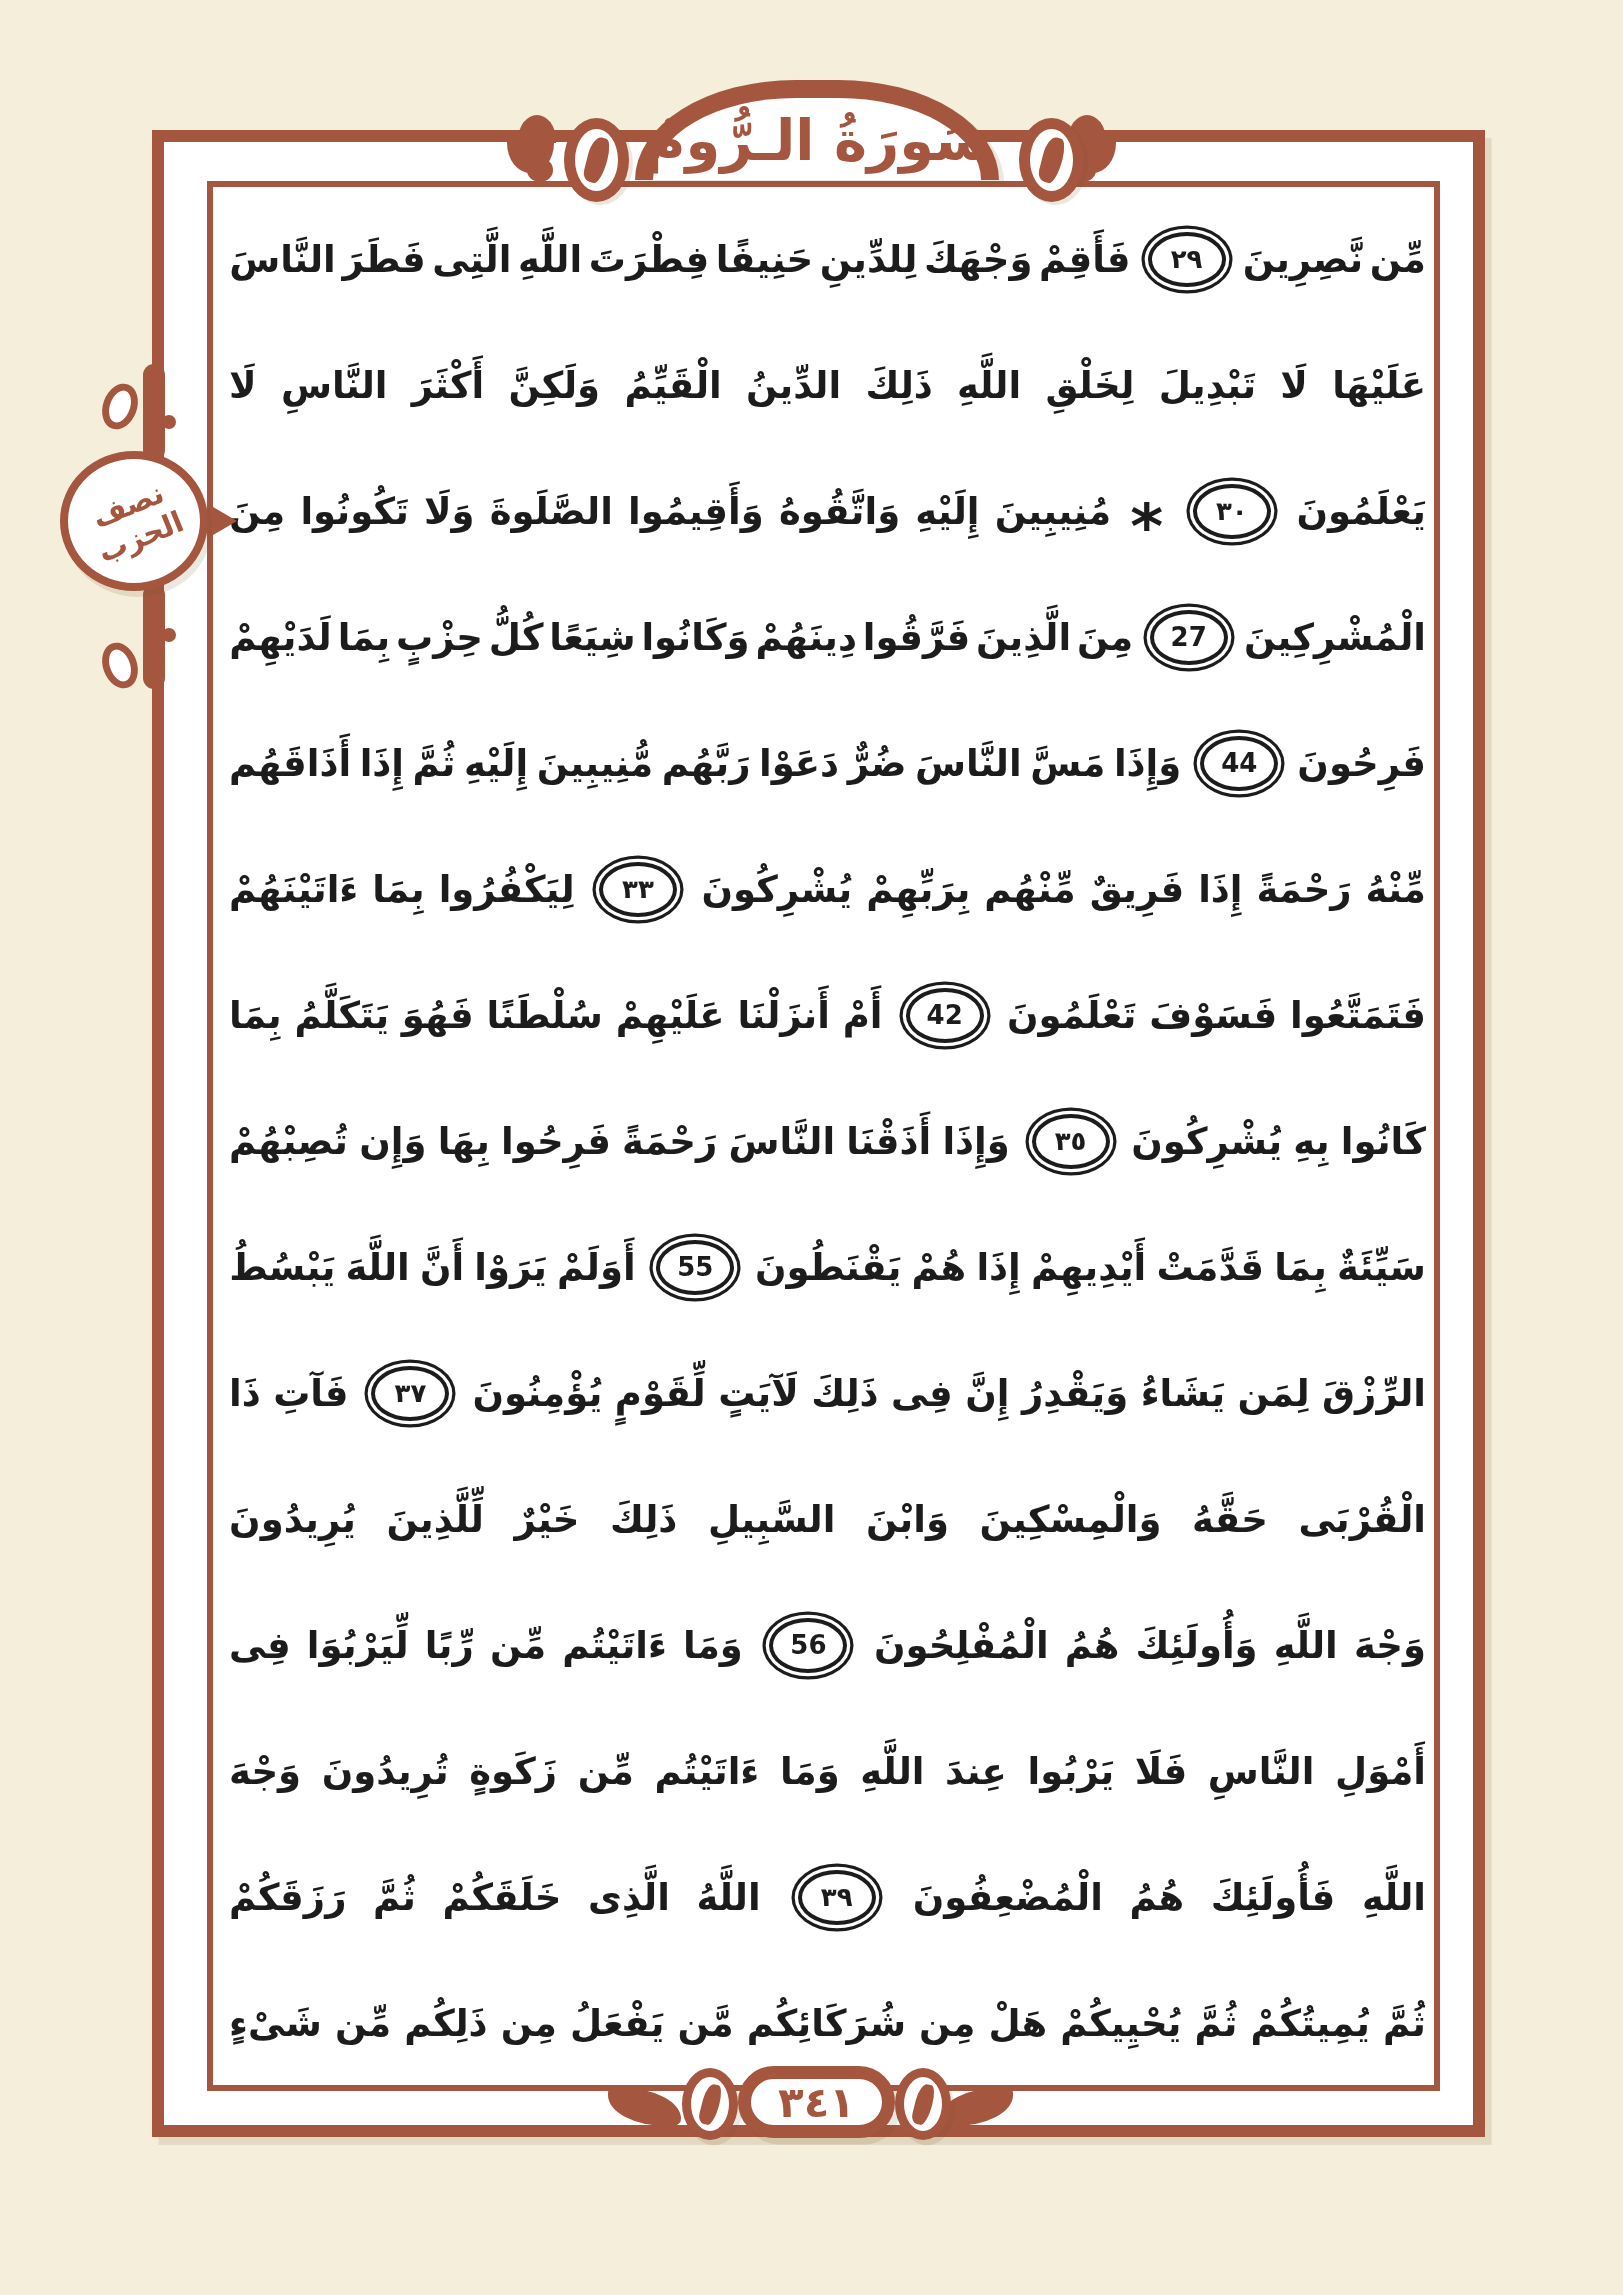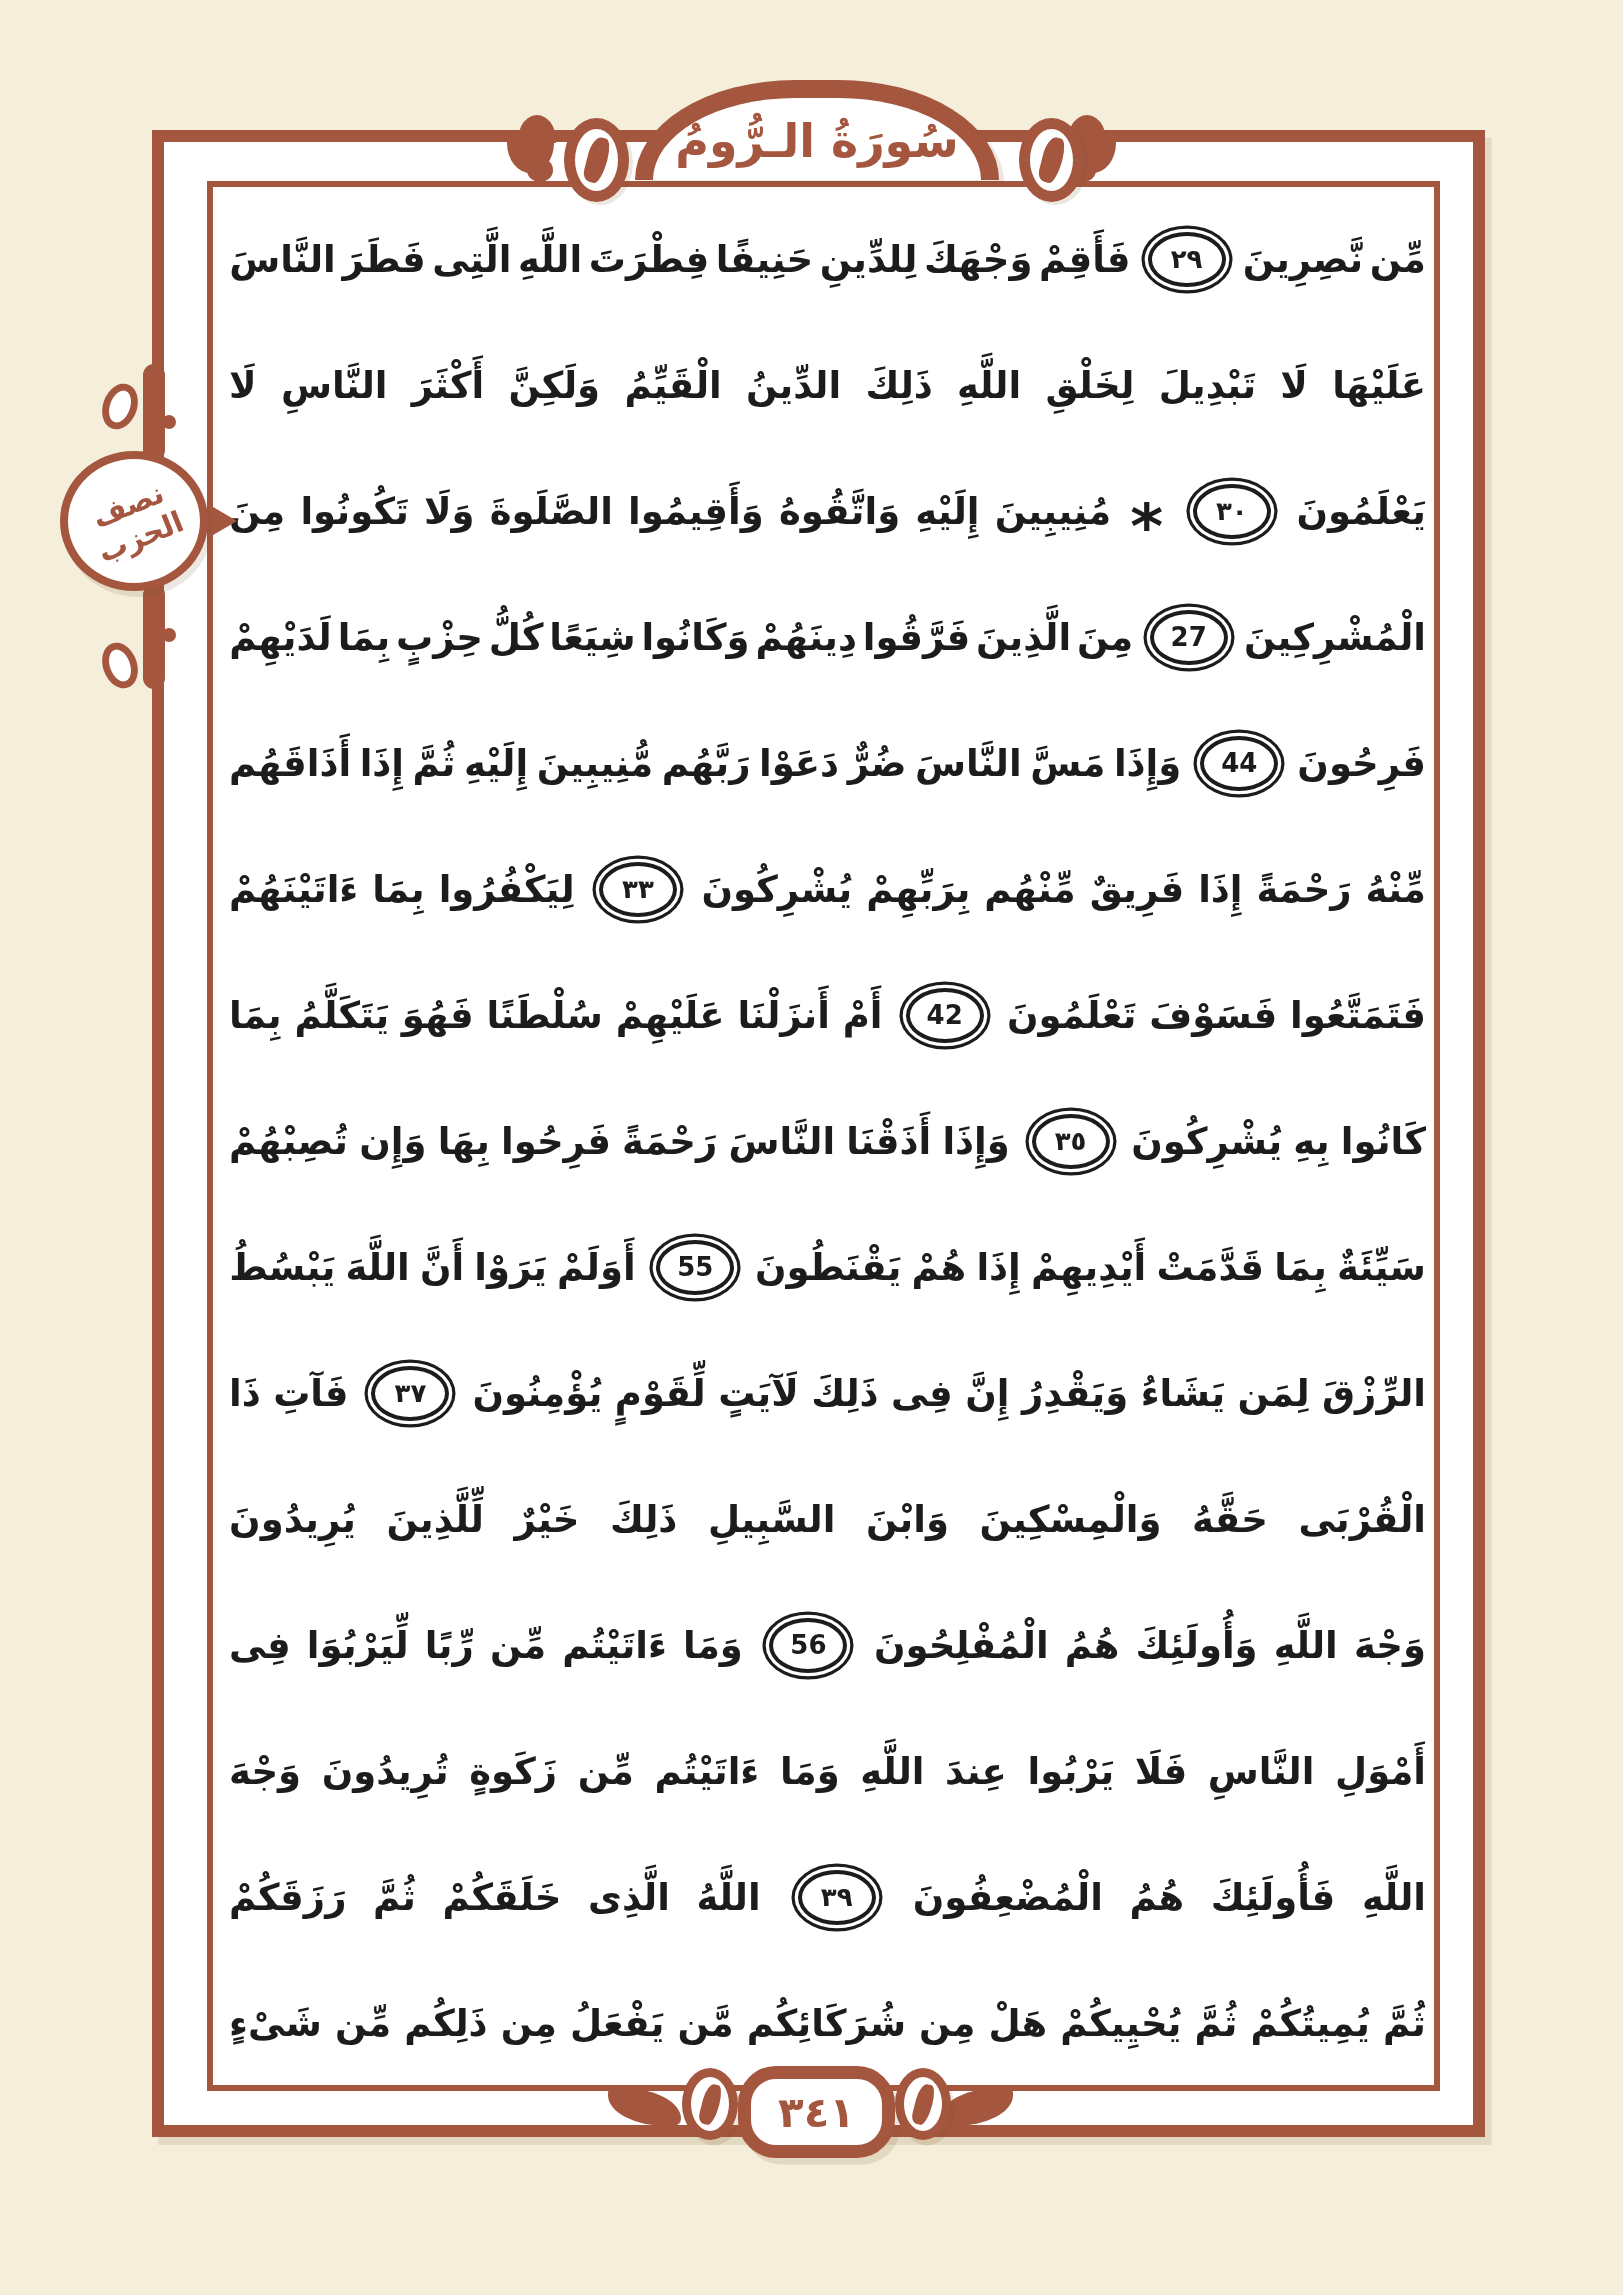--- a/index.html
+++ b/index.html
@@ -29,21 +29,21 @@
   }
   
   .dome{
     position:absolute;left:635px;top:80px;width:364px;height:100px;
     background:var(--white);border:18.3px solid var(--brown);border-bottom:none;
     border-radius:183px 183px 0 0 / 114px 114px 0 0;
     display:flex;align-items:center;justify-content:center;
     box-shadow:5.2px 3.9px 0 var(--shadow);
   }
   .surah-title{
-    color:var(--brown);font-size:46px;font-weight:bold;direction:rtl;
+    color:var(--brown);font-size:56px;font-weight:bold;direction:rtl;
     padding-top:3.9px;white-space:nowrap;
   }
   .ring{
     position:absolute;border:11px solid var(--brown);border-radius:50%;
     background:var(--white);display:flex;align-items:center;justify-content:center;
     box-shadow:3.9px 3.3px 0 var(--shadow);
   }
   .ring.hl{left:564px;top:118px;width:65px;height:84px;}
   .ring.hr{left:1019px;top:118px;width:65px;height:84px;}
   .teardrop{
@@ -104,21 +104,21 @@
   .fl-dot.b{left:162px;top:628px;}
   .hizb-finial{
     position:absolute;left:208px;top:504px;width:0;height:0;
     border-top:17.7px solid transparent;border-bottom:17.7px solid transparent;
     border-left:29px solid var(--brown);
   }
   .hizb-finial-base{position:absolute;left:200px;top:514px;width:15.7px;height:15.7px;border-radius:50%;background:var(--brown);}
   
   .footer-ornament{position:absolute;left:0;top:0;z-index:4;}
   .cartouche{
-    position:absolute;left:738px;top:2066px;width:157px;height:92px;
+    position:absolute;left:738px;top:2066px;width:157px;height:72px;
     background:var(--white);border:13px solid var(--brown);border-radius:38px;
     display:flex;align-items:center;justify-content:center;
     box-shadow:5.2px 6.5px 0 var(--shadow);
   }
   .page-number{color:var(--brown);font-size:42px;font-weight:bold;direction:rtl;}
   .f-ring{
     position:absolute;width:56px;height:72px;border:9.8px solid var(--brown);
     border-radius:50%;background:var(--white);
     display:flex;align-items:center;justify-content:center;
     box-shadow:3.9px 5.2px 0 var(--shadow);

